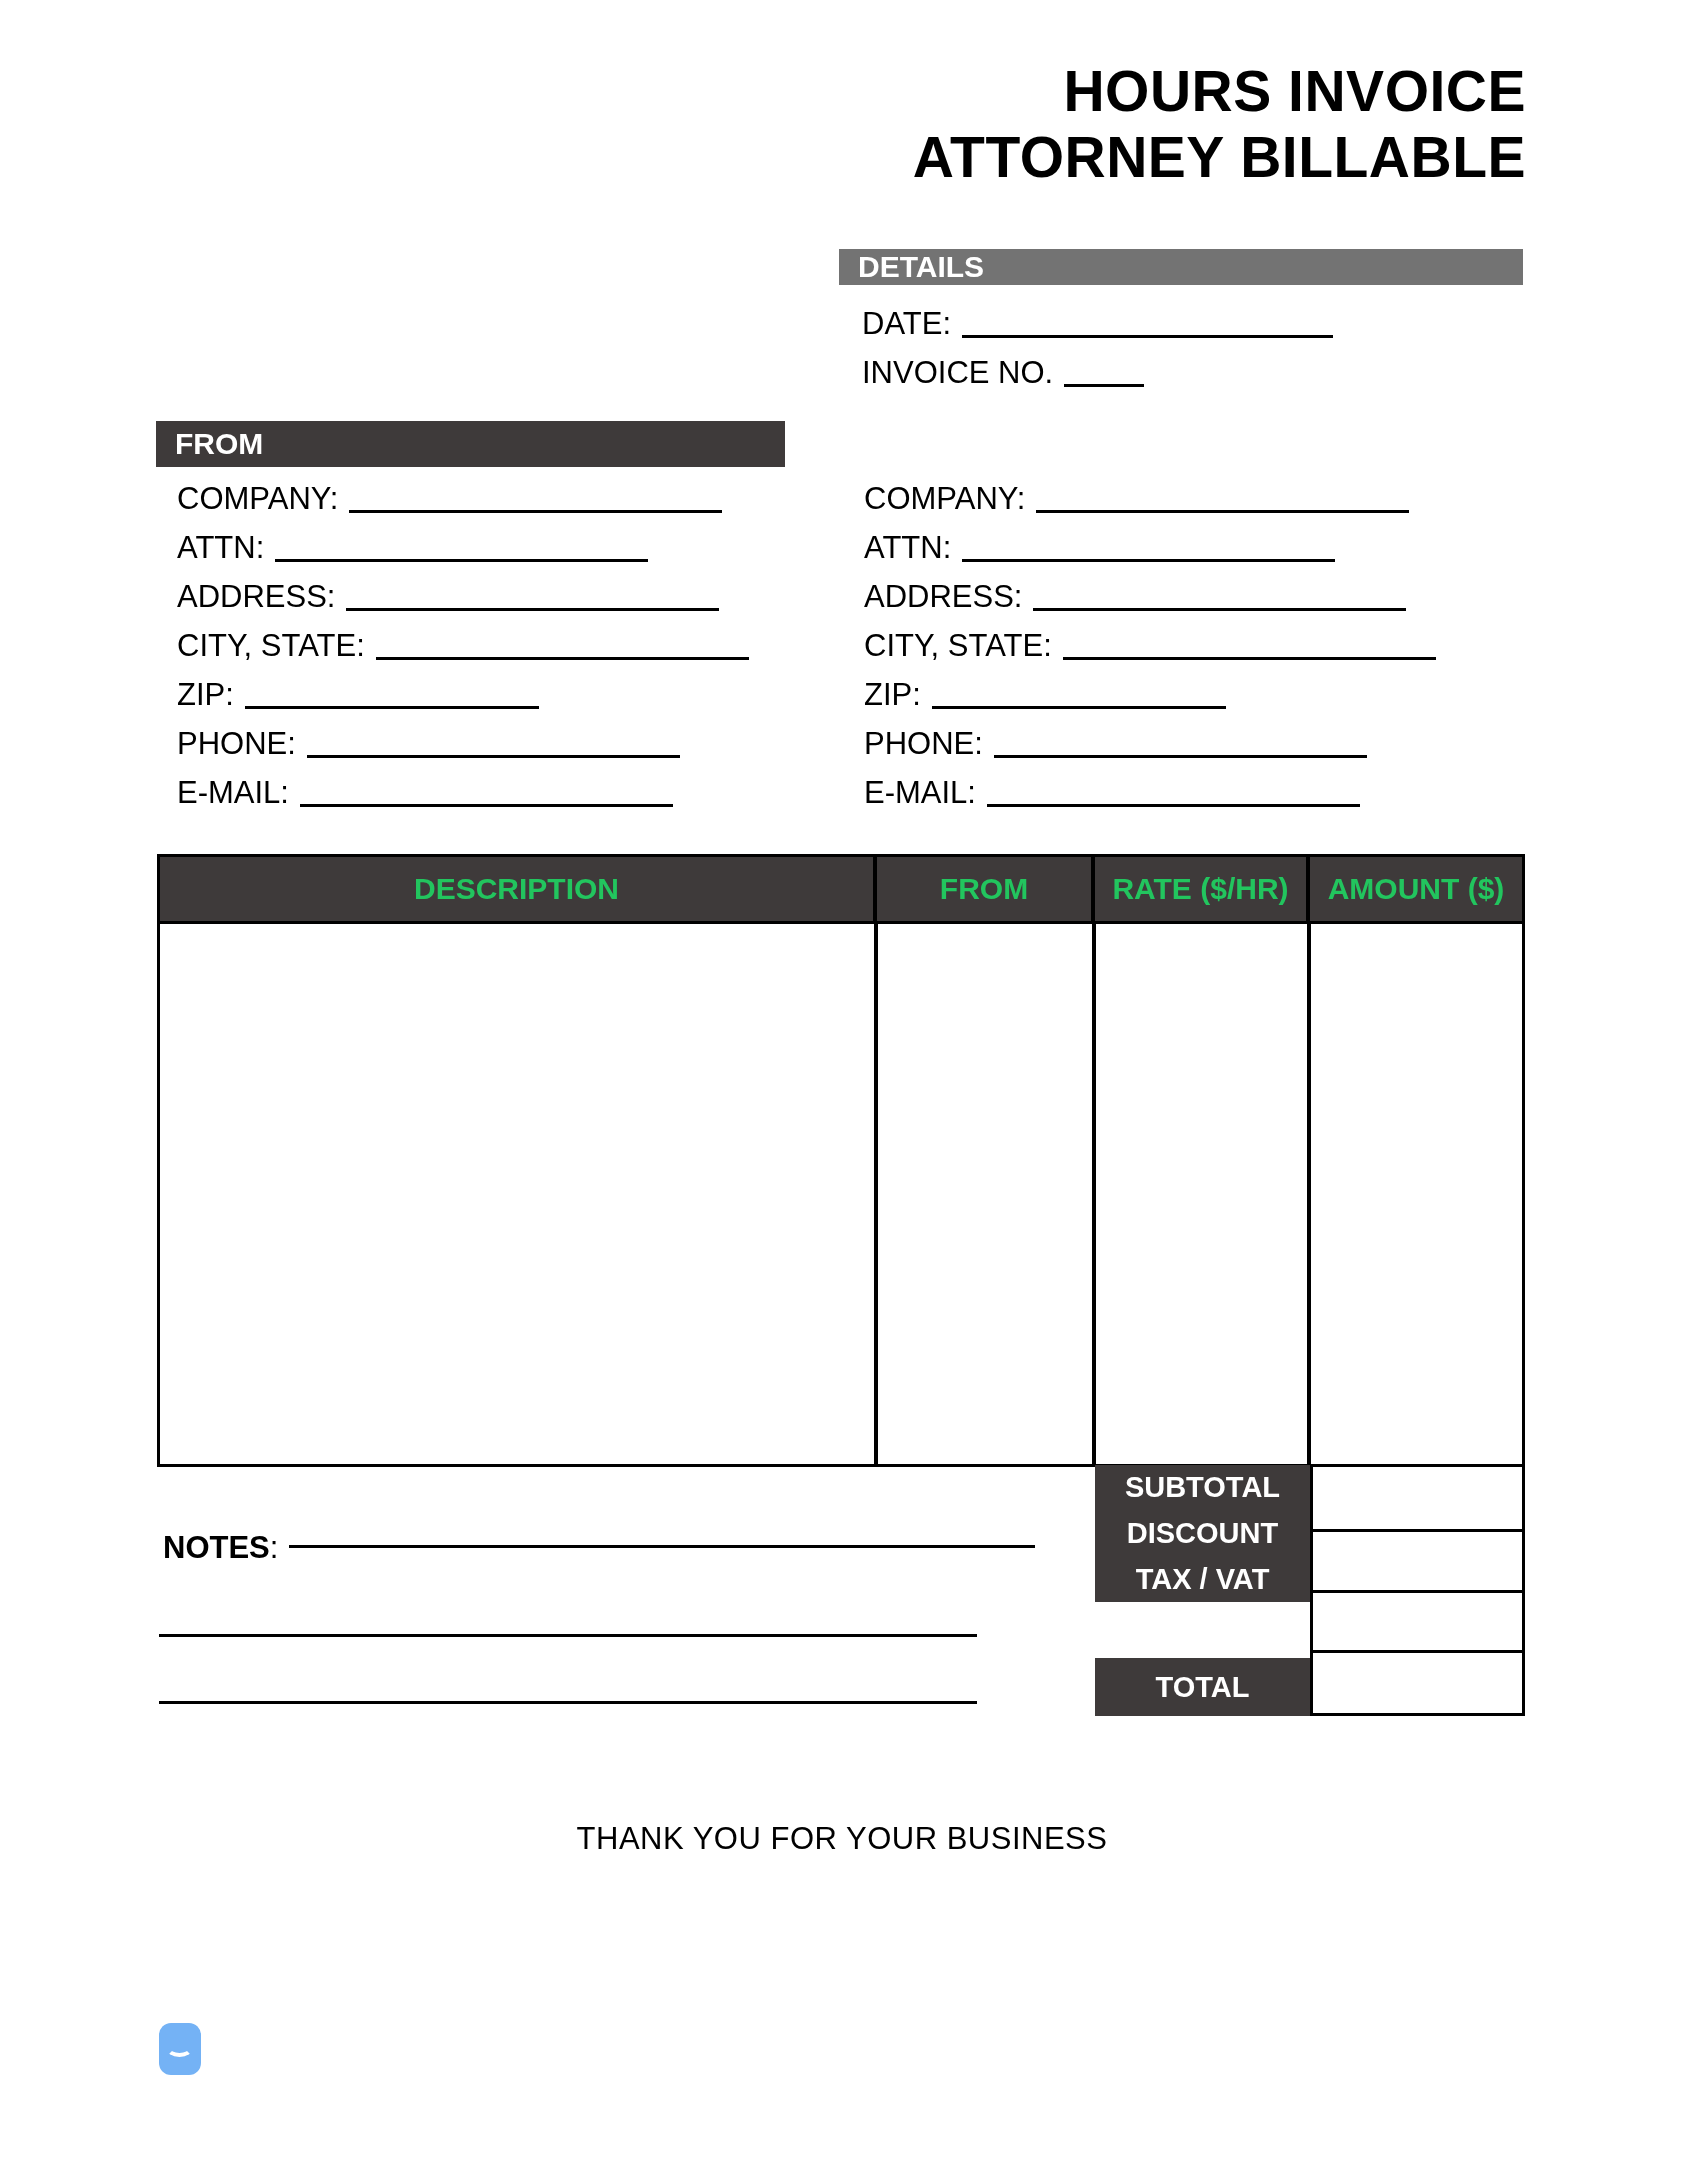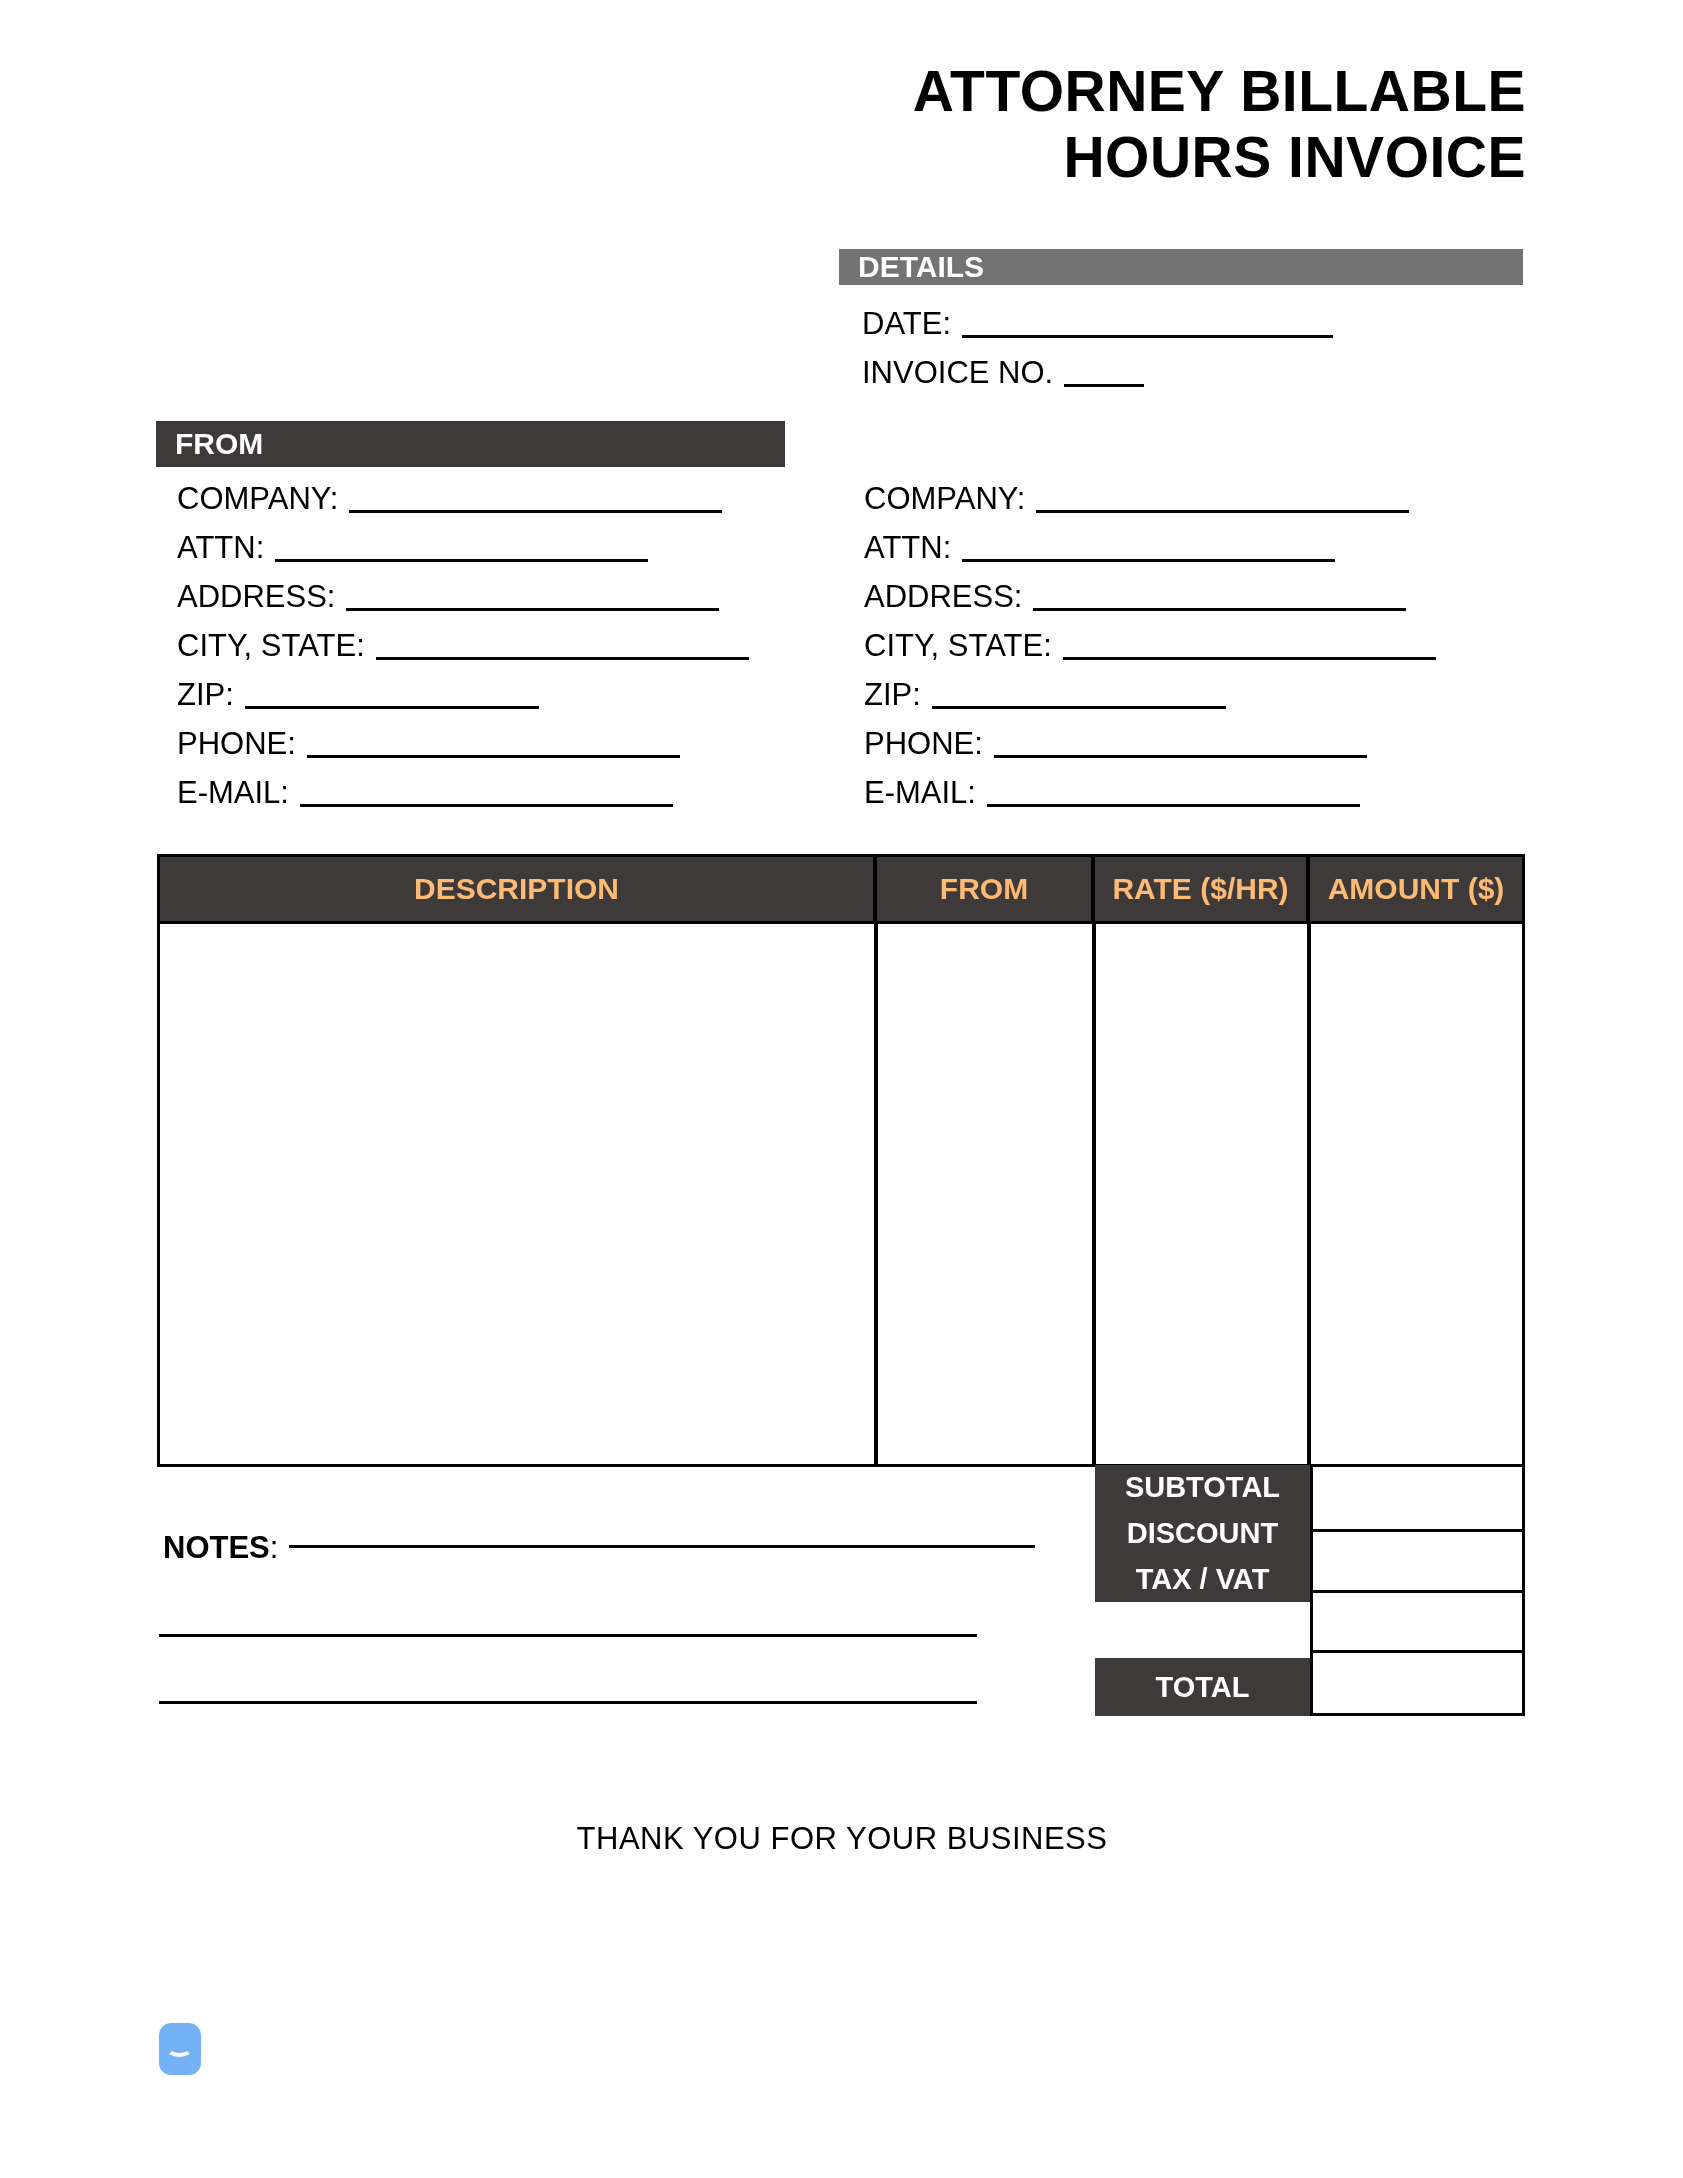--- a/index.html
+++ b/index.html
@@ -45,21 +45,21 @@
   .w-notes{width:746px;}
   
   .items{position:absolute;left:157px;top:854px;width:1368px;}
   .items-header{
     display:flex;height:70px;
     background:#3e3a3a;
     border:3px solid #000;box-sizing:border-box;
   }
   .items-header .hcell{
     display:flex;align-items:center;justify-content:center;
-    color:#fdba74;font-weight:bold;font-size:30px;
+    color:#22c55e;font-weight:bold;font-size:30px;
     box-sizing:border-box;height:100%;
   }
   .hcell.c1{width:717px;border-right:4px solid #000;}
   .hcell.c2{width:218px;border-right:4px solid #000;}
   .hcell.c3{width:215px;border-right:4px solid #000;}
   .hcell.c4{flex:1;}
   .items-body{
     position:relative;height:543px;
     border:3px solid #000;border-top:none;
     box-sizing:border-box;background:#fff;
@@ -117,22 +117,22 @@
     border:4px solid transparent;border-bottom-color:#ffffff;
     box-sizing:border-box;
   }
 </style>
 </head>
 <body>
 
 <div class="page">
 
   <div class="doc-title">
+    <div>HOURS INVOICE</div>
     <div>ATTORNEY BILLABLE</div>
-    <div>HOURS INVOICE</div>
   </div>
 
   <div class="bar" style="left: 839px; top: 249px; width: 684px; height: 36px; background-color: #737373;">
     <span>DETAILS</span>
   </div>
   <div class="rows" style="left:862px;top:292px;">
     <div class="field-row">
       <span class="lbl">DATE:</span>
       <span class="fill-line w-date"></span>
     </div>

